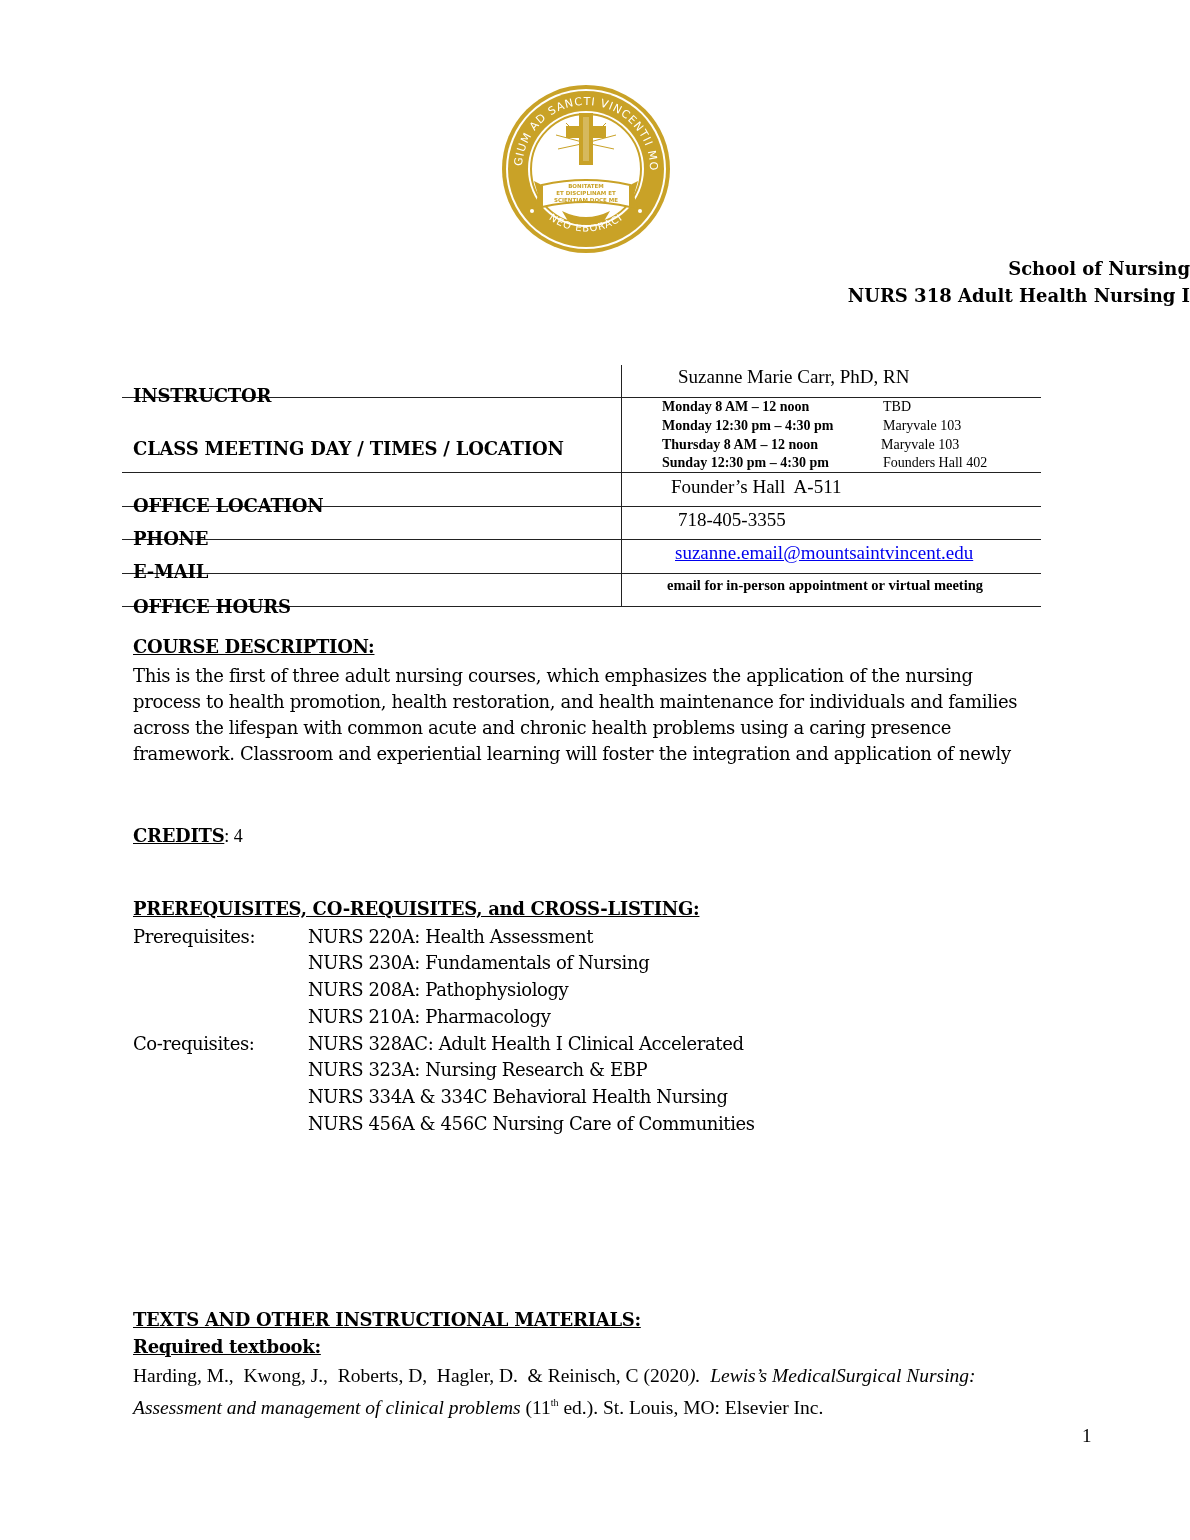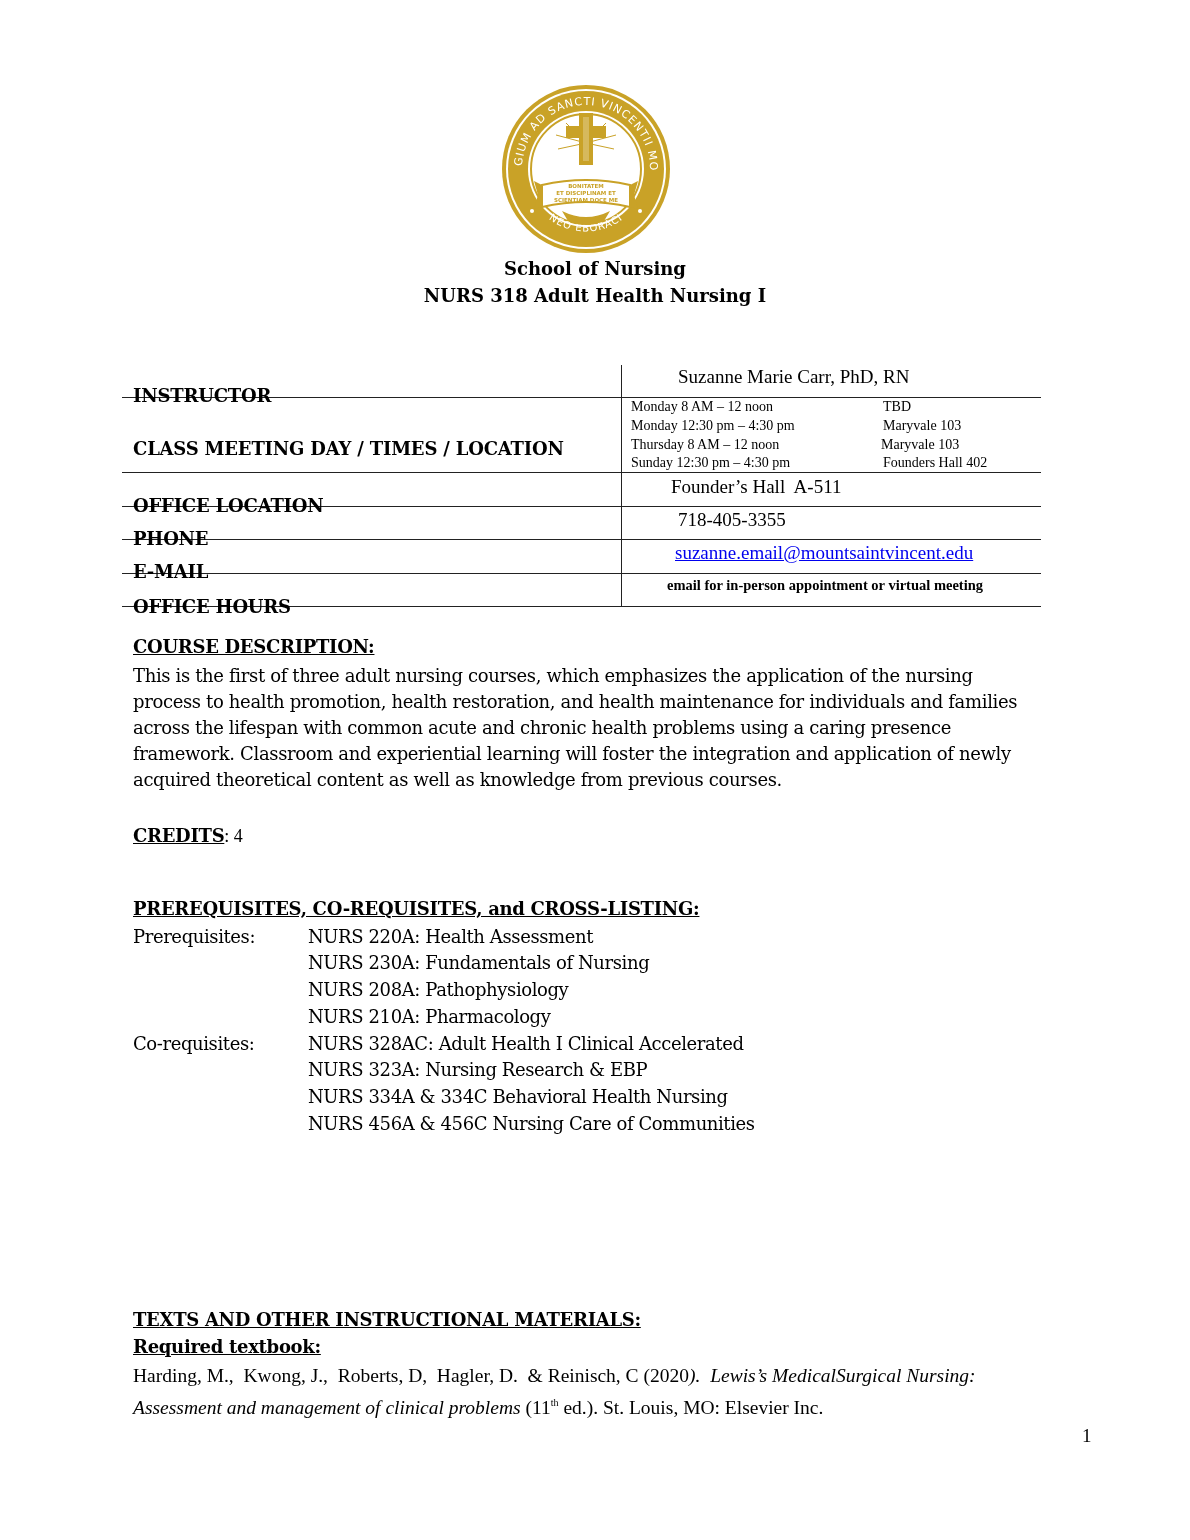--- a/index.html
+++ b/index.html
@@ -1,31 +1,31 @@
 <!DOCTYPE html>
 <html><head>
 <meta charset="utf-8">
 <style>
   html, body { margin: 0; padding: 0; background: #ffffff; }
   body { width: 1190px; height: 1540px; position: relative; overflow: hidden; color: #000; }
 
   
   #seal { position: absolute; left: 500px; top: 83px; width: 172px; height: 172px; }
 
-  .title-block { position: absolute; left: 0; width: 1190px; text-align: center; font-family: "DejaVu Serif", serif; font-weight: bold; font-size: 18px; }
+  .title-block { position: absolute; left: 0; width: 1190px; text-align: right; font-family: "DejaVu Serif", serif; font-weight: bold; font-size: 18px; }
   .title-1 { top: 258px; }
   .title-2 { top: 285px; }
 
   
   .rule { position: absolute; left: 122px; width: 919px; height: 0; border-top: 1.5px solid #222; }
   .vdiv { position: absolute; left: 621px; top: 365px; width: 0; height: 242px; border-left: 1.5px solid #222; }
   .tbl-label { position: absolute; left: 133px; font-family: "DejaVu Serif", serif; font-weight: bold; font-size: 18px; letter-spacing: -0.2px; margin-top: 19px; }
   .tbl-val { position: absolute; font-family: "Liberation Serif", serif; font-size: 19px; }
   .sched { position: absolute; font-family: "Liberation Serif", serif; font-size: 14px; line-height: 18.5px; }
-  .sched-day { left: 631px; }
+  .sched-day { left: 662px; font-weight: bold; }
   .email-link { color: #0000ee; text-decoration: underline; }
   .hours { position: absolute; left: 667px; top: 577px; font-family: "Liberation Serif", serif; font-weight: bold; font-size: 14.5px; }
 
   
   .heading { position: absolute; left: 133px; font-family: "DejaVu Serif", serif; font-weight: bold; font-size: 18px; text-decoration: underline; letter-spacing: -0.3px; }
   .para { position: absolute; left: 133px; width: 960px; font-family: "DejaVu Serif", serif; font-size: 18px; line-height: 26px; letter-spacing: -0.35px; }
   .credits { position: absolute; left: 133px; top: 825px; font-size: 18px; }
   .credits .lbl { font-family: "DejaVu Serif", serif; font-weight: bold; text-decoration: underline; letter-spacing: -0.3px; text-align: right; }
   .credits .val { font-family: "Liberation Serif", serif; }
 
@@ -135,21 +135,20 @@
     <div class="hours">email for in-person appointment or virtual meeting</div>
   </div>
 </div>
 
 <div class="heading" style="top:636px">COURSE DESCRIPTION:</div>
 <div class="para" style="top:663px">
   <div>This is the first of three adult nursing courses, which emphasizes the application of the nursing</div>
   <div>process to health promotion, health restoration, and health maintenance for individuals and families</div>
   <div>across the lifespan with common acute and chronic health problems using a caring presence</div>
   <div>framework. Classroom and experiential learning will foster the integration and application of newly</div>
-  <div>acquired theoretical content as well as knowledge from previous courses.</div>
 </div>
 
 <div class="credits">
   <span class="lbl">CREDITS</span><span class="val">: </span><span class="val">4</span>
 </div>
 
 <div class="heading" style="top:898px">PREREQUISITES, CO-REQUISITES, and CROSS-LISTING:</div>
 <div>
   <div class="req-label" style="top:926px">Prerequisites:</div>
   <div class="req-item" style="top:926px">NURS 220A: Health Assessment</div>

